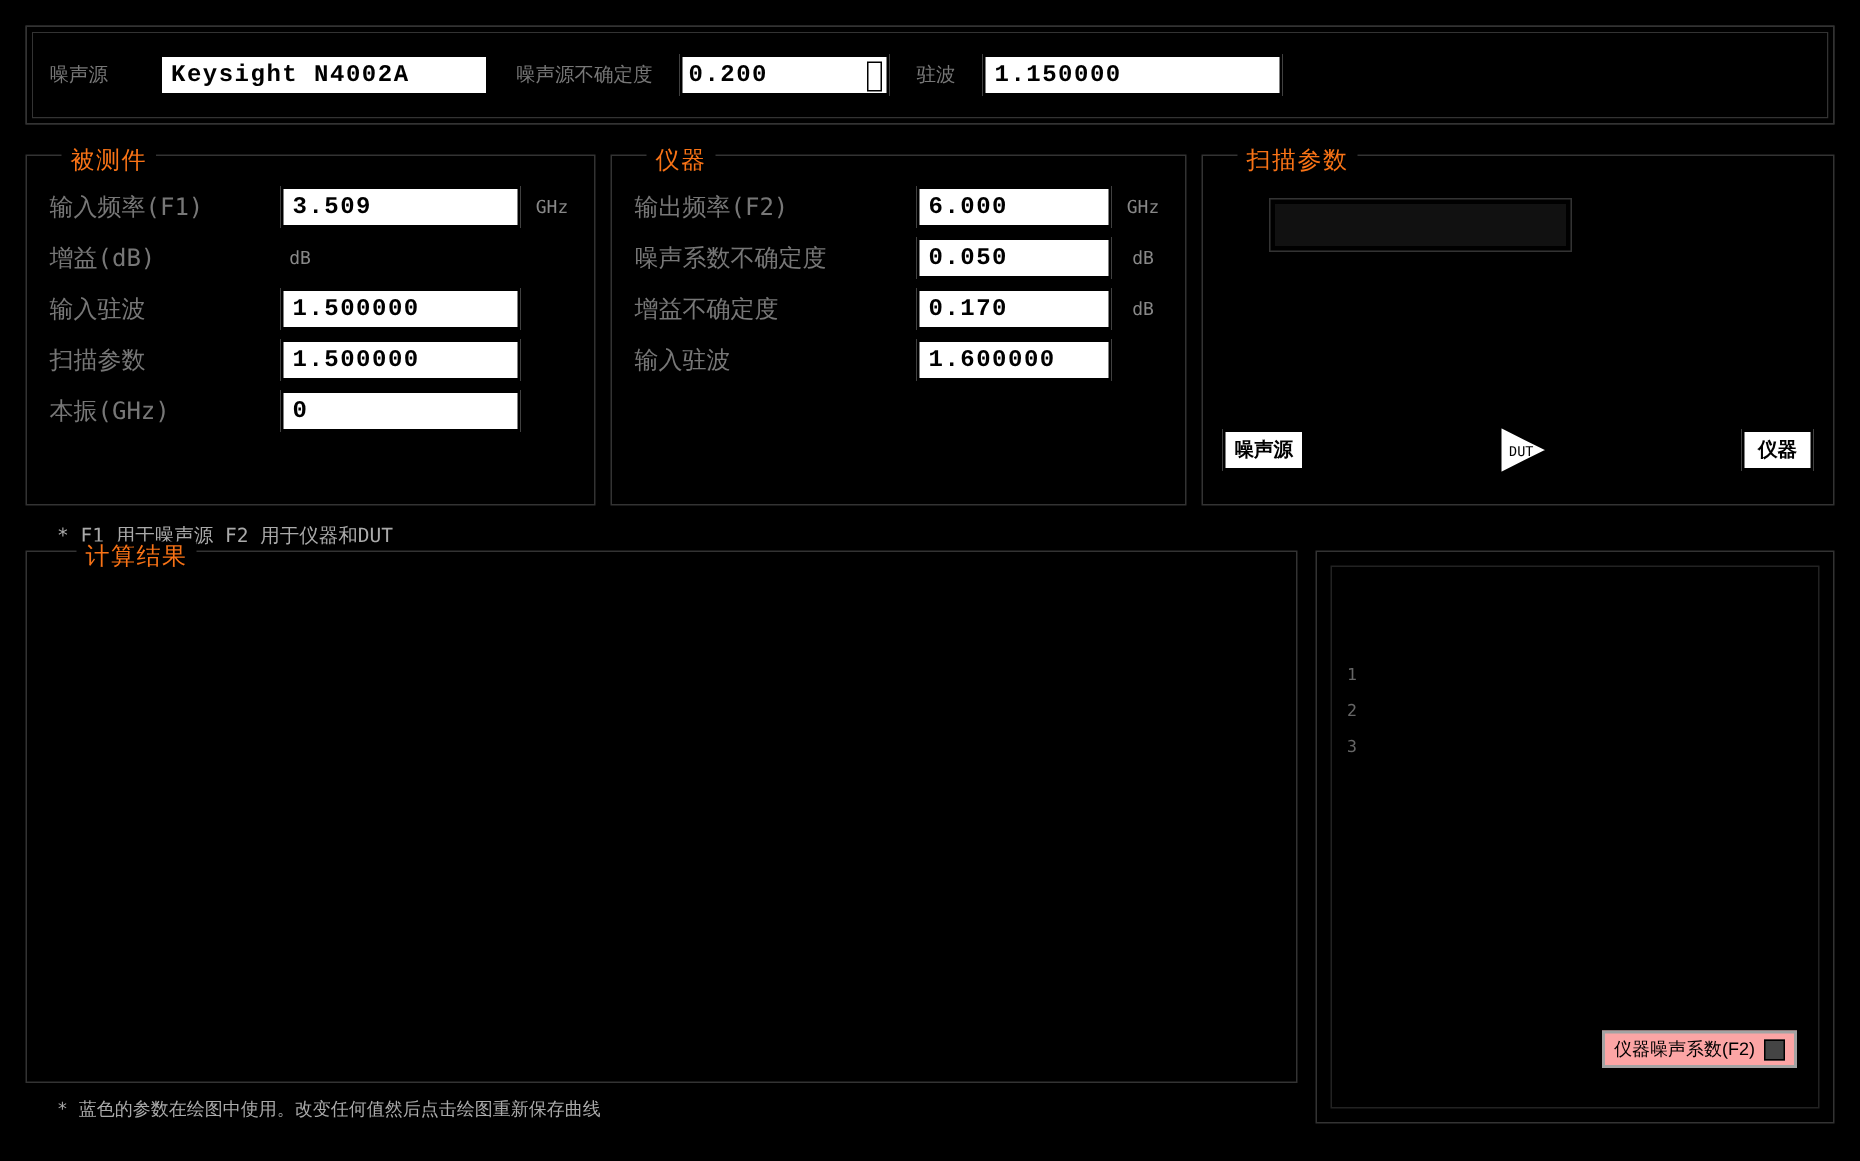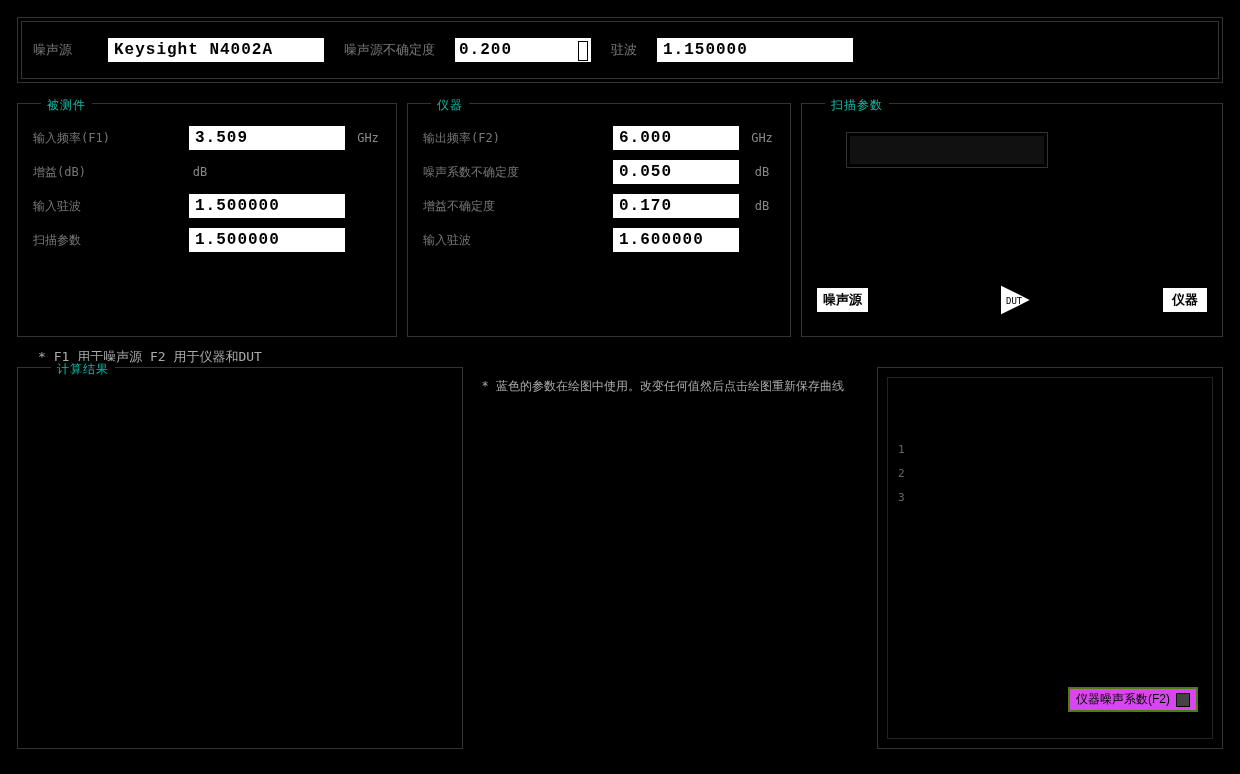--- a/index.html
+++ b/index.html
@@ -81,38 +81,38 @@
     outline: 1px solid #333;
     position: relative;
     padding: 14px 12px 10px 12px;
     background: #000;
   }
   .group-title {
     position: absolute;
     top: -10px;
     left: 20px;
     background: #000;
-    color: #14b8a6;
-    font-size: 12px;
+    color: #f97316;
+    font-size: 16px;
     padding: 0 6px;
     letter-spacing: 1px;
   }
   .left-group  { flex: 0 0 350px; }
   .mid-group   { flex: 0 0 370px; }
   .right-group { flex: 1; position: relative; }
   .form-row {
     display: flex;
     align-items: center;
     height: 34px;
     gap: 8px;
   }
   .form-lbl {
     width: 146px;
     color: #777;
-    font-size: 12px;
+    font-size: 16px;
     white-space: pre;
   }
   .form-unit {
     width: 26px;
     color: #888;
     font-size: 12px;
     text-align: center;
   }
   .result-box {
     border: 3px solid #000;
@@ -152,20 +152,21 @@
   }
   
   .bottom-row {
     display: flex;
     gap: 14px;
     height: 380px;
   }
   .bottom-left {
     flex: 1;
     display: flex;
+    flex-direction: column;
   }
   .results-group {
     flex: 1;
     border: 3px solid #000;
     outline: 1px solid #333;
     position: relative;
     background: #000;
     padding: 16px;
   }
   .bottom-note {
@@ -182,22 +183,22 @@
   }
   .br-inner {
     position: absolute;
     inset: 6px;
     border: 1px solid #222;
   }
   .legend-box {
     position: absolute;
     right: 14px;
     bottom: 26px;
-    background: #d946ef;
-    border: 2px solid #4d7c0f;
+    background: #fca5a5;
+    border: 2px solid #a3a3a3;
     font-size: 12px;
     font-family: "SimSun", sans-serif;
     padding: 2px 6px;
     display: flex;
     align-items: center;
     gap: 6px;
   }
   .legend-swatch {
     width: 14px;
     height: 14px;
@@ -240,20 +241,25 @@
       <span class="form-unit">dB</span>
     </div>
     <div class="form-row">
       <span class="form-lbl">输入驻波</span>
       <div class="text-field tf-num-md">1.500000</div>
       <span class="form-unit"></span>
     </div>
     <div class="form-row">
       <span class="form-lbl">扫描参数</span>
       <div class="text-field tf-num-md">1.500000</div>
+      <span class="form-unit"></span>
+    </div>
+    <div class="form-row">
+      <span class="form-lbl">本振(GHz)</span>
+      <div class="text-field tf-num-md">0</div>
       <span class="form-unit"></span>
     </div>
   </div>
 
   <div class="group-box mid-group">
     <span class="group-title">仪器</span>
 
     <div class="form-row">
       <span class="form-lbl" style="width:180px">输出频率(F2)</span>
       <div class="text-field tf-num-sm">6.000</div>

